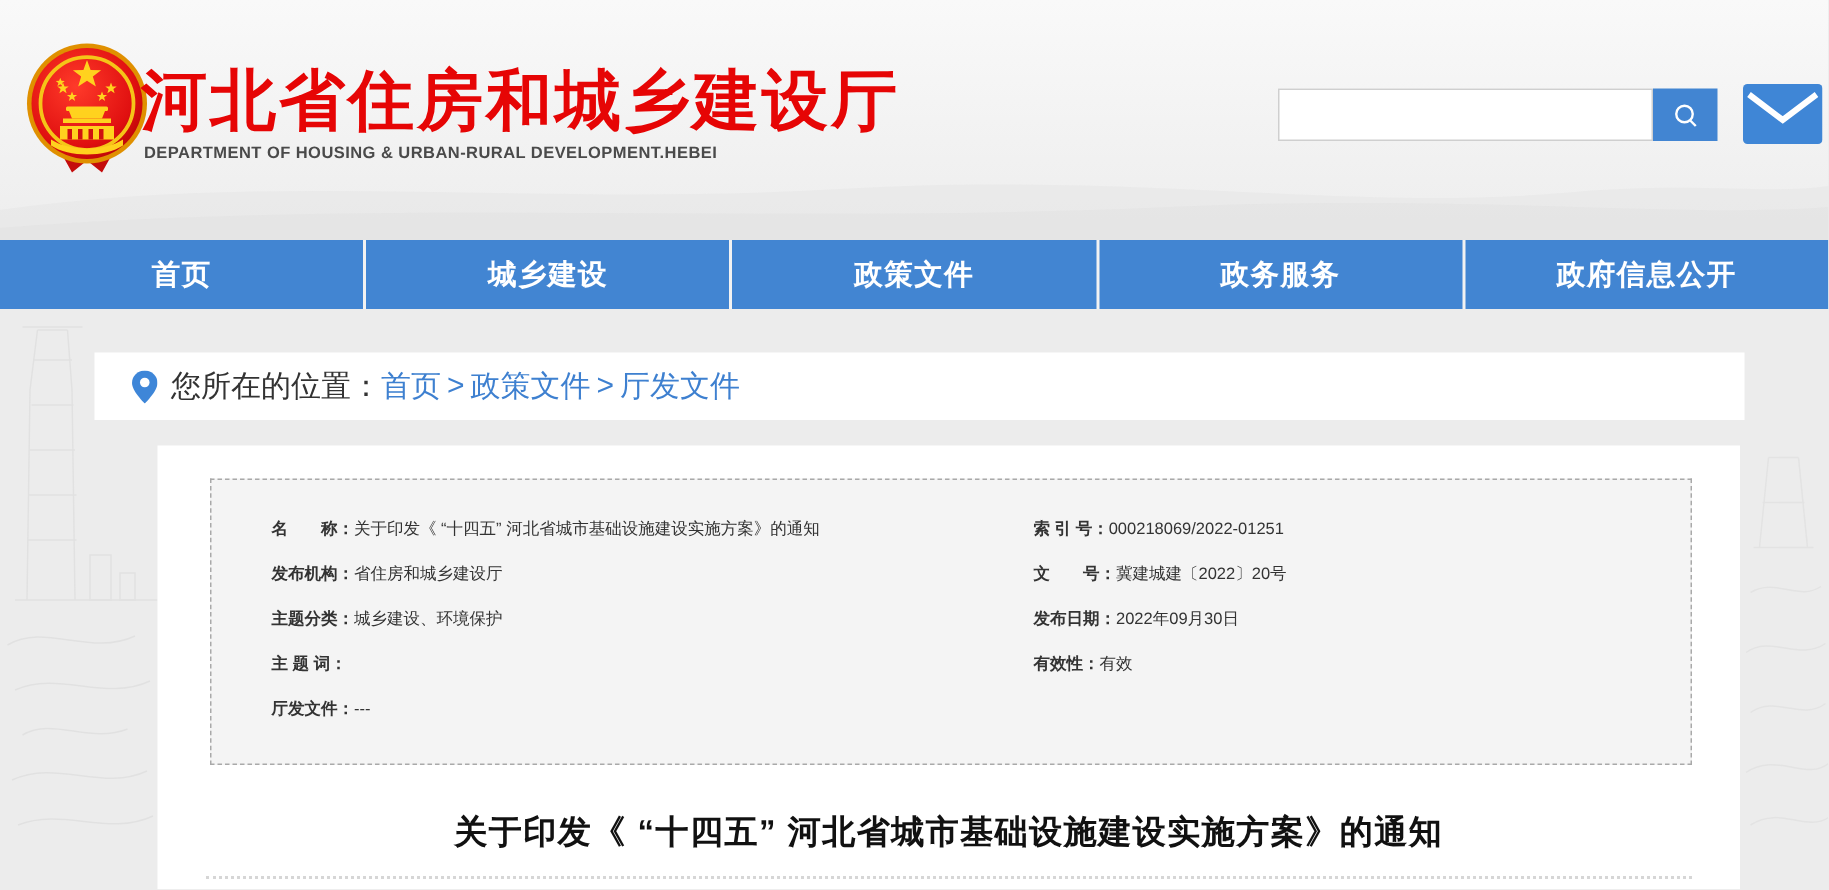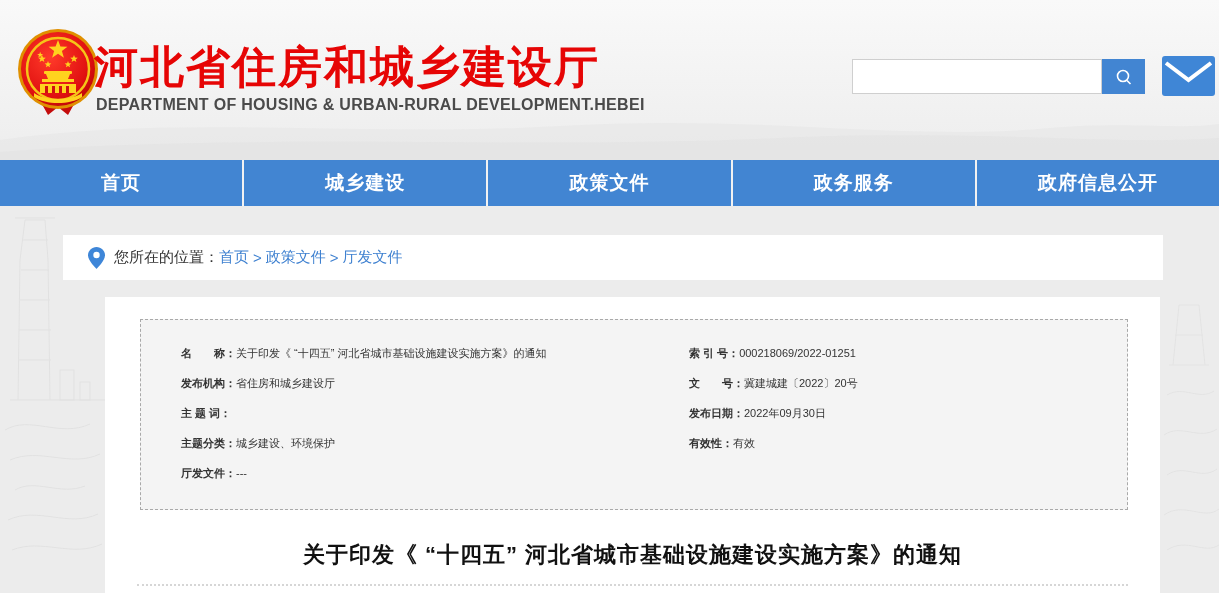--- a/index.html
+++ b/index.html
@@ -7,21 +7,21 @@
   body { font-family:"Liberation Sans","DejaVu Sans",sans-serif; }
   .page { position:relative; width:1219px; height:593px; overflow:hidden; background:#ececec; }
 
   
   .header { position:absolute; left:0; top:0; width:1219px; height:160px;
             background:linear-gradient(#f9f9f9,#ededed); }
   .mountains { position:absolute; left:0; bottom:0; width:1219px; height:80px; }
   .emblem { position:absolute; left:16px; top:27px; width:84px; height:92px; }
   .brand-cn { position:absolute; left:94px; top:38px; font-size:44px; font-weight:bold;
               color:#e60505; letter-spacing:2px; white-space:nowrap; }
-  .brand-en { position:absolute; left:96px; top:96px; font-size:16px; font-weight:bold;
+  .brand-en { position:absolute; left:96px; top:96px; font-size:11px; font-weight:bold;
               color:#4a4a4a; letter-spacing:0.3px; white-space:nowrap; }
   .search-input { position:absolute; left:852px; top:59px; width:250px; height:35px;
                   border:1px solid #cfcfcf; background:#fff; outline:none; padding:0 8px;
                   font-size:14px; }
   .search-btn { position:absolute; left:1102px; top:59px; width:43px; height:35px;
                 background:#4285d2; border:none; cursor:pointer; display:flex;
                 align-items:center; justify-content:center; }
   .mail-btn { position:absolute; left:1162px; top:56px; width:53px; height:40px; cursor:pointer; }
 
   
@@ -33,21 +33,21 @@
   .nav-item + .nav-item { border-left:2px solid #f2f2f2; }
 
   
   .sketch { position:absolute; opacity:0.55; }
   .sketch-left { left:0; top:200px; }
   .sketch-right { left:1159px; top:295px; }
 
   
   .crumb-box { position:absolute; left:63px; top:235px; width:1100px; height:45px;
                background:#fff; display:flex; align-items:center; padding-left:25px;
-               font-size:15px; }
+               font-size:20px; }
   .crumb-box .pin { width:17px; height:22px; margin-right:9px; display:inline-flex; }
   .crumb-label { color:#333; }
   .crumb-link { color:#3e80d0; text-decoration:none; cursor:pointer; }
   .crumb-sep { color:#3e80d0; margin:0 4px; }
 
   
   .mainbox { position:absolute; left:105px; top:297px; width:1055px; height:296px;
              background:#fff; }
   .meta-box { position:absolute; left:35px; top:22px; width:988px; height:191px;
               background:#f4f4f4; border:1px dashed #a9a9a9; }
@@ -169,24 +169,24 @@
 
     <div class="meta-box">
       <div class="meta-col meta-col-left">
         <div class="meta-row">
           <span class="meta-label">名　　称：</span><span class="meta-value">关于印发《 “十四五” 河北省城市基础设施建设实施方案》的通知</span>
         </div>
         <div class="meta-row">
           <span class="meta-label">发布机构：</span><span class="meta-value">省住房和城乡建设厅</span>
         </div>
         <div class="meta-row">
+          <span class="meta-label">主题分类：</span><span class="meta-value">城乡建设、环境保护</span>
+        </div>
+        <div class="meta-row">
           <span class="meta-label">主 题 词：</span><span class="meta-value"></span>
-        </div>
-        <div class="meta-row">
-          <span class="meta-label">主题分类：</span><span class="meta-value">城乡建设、环境保护</span>
         </div>
         <div class="meta-row">
           <span class="meta-label">厅发文件：</span><span class="meta-value">---</span>
         </div>
       </div>
 
       <div class="meta-col meta-col-right">
         <div class="meta-row">
           <span class="meta-label">索 引 号：</span><span class="meta-value">000218069/2022-01251</span>
         </div>

